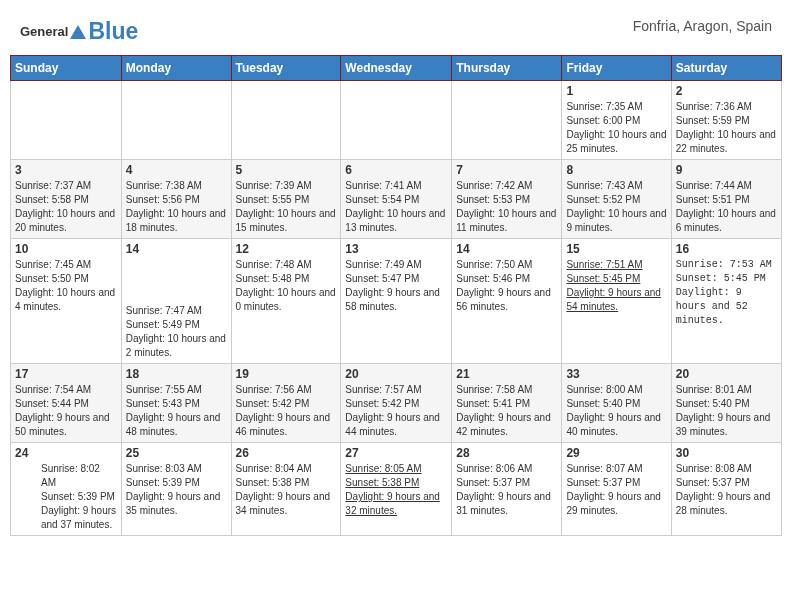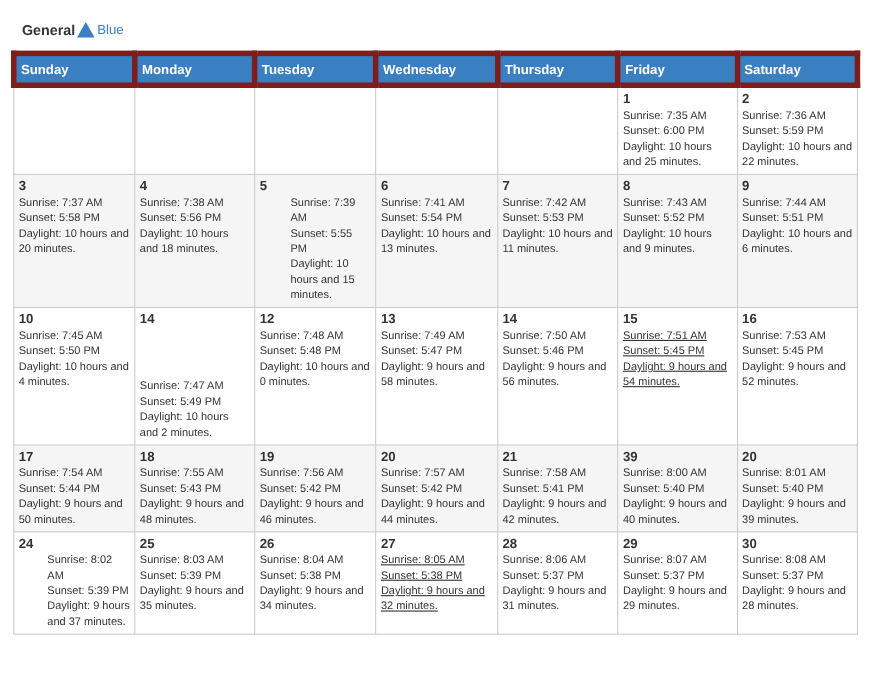--- a/index.html
+++ b/index.html
@@ -37,21 +37,21 @@
       border-collapse: collapse;
       margin-top: 6px;
     }
     .calendar th {
       background-color: #3a7fc1;
       color: #fff;
       font-size: 12px;
       font-weight: bold;
       padding: 5px 4px;
       text-align: left;
-      border: 5px solid #7f1d1d;
+      border: 1px solid #7f1d1d;
     }
     .calendar td {
       border: 1px solid #ccc;
       vertical-align: top;
       padding: 3px 4px;
       width: 113px;
       min-height: 80px;
       font-size: 10px;
       color: #333;
       background: #fff;
@@ -76,23 +76,24 @@
   </style>
 </head>
 <body>
 
 <div class="header">
   <div class="logo">
     <span style="font-size:13px;font-weight:bold;color:#333;">General</span>
     <svg width="18" height="18" viewBox="0 0 18 18" style="margin:0 1px;">
       <polygon points="9,2 17,16 1,16" fill="#3a7fc1"></polygon>
     </svg>
-    <span style="font-size:12px;font-weight:normal;color:#3a7fc1;">Blue</span>
+    <span style="font-size:23px;font-weight:bold;color:#3a7fc1;">Blue</span>
   </div>
   <div class="title-section">
+    <div class="location">Fonfria, Aragon, Spain</div>
   </div>
 </div>
 
 <table class="calendar">
   <thead>
     <tr>
       <th>Sunday</th>
       <th>Monday</th>
       <th>Tuesday</th>
       <th>Wednesday</th>
@@ -129,21 +130,21 @@
 Daylight: 10 hours and 20 minutes.</div>
         </td>
         <td>
           <span class="day-number">4</span>
           <div class="day-info" style="white-space: pre-line;">Sunrise: 7:38 AM
 Sunset: 5:56 PM
 Daylight: 10 hours and 18 minutes.</div>
         </td>
         <td>
           <span class="day-number">5</span>
-          <div class="day-info" style="white-space: pre-line; margin-left: 28px;">Sunrise: 7:39 AM
+          <div class="day-info" style="white-space: pre-line;">Sunrise: 7:39 AM
 Sunset: 5:55 PM
 Daylight: 10 hours and 15 minutes.</div>
         </td>
         <td>
           <span class="day-number">6</span>
           <div class="day-info" style="white-space: pre-line;">Sunrise: 7:41 AM
 Sunset: 5:54 PM
 Daylight: 10 hours and 13 minutes.</div>
         </td>
         <td>
@@ -197,21 +198,21 @@
 Daylight: 9 hours and 56 minutes.</div>
         </td>
         <td>
           <span class="day-number">15</span>
           <div class="day-info" style="white-space: pre-line; text-decoration: underline;">Sunrise: 7:51 AM
 Sunset: 5:45 PM
 Daylight: 9 hours and 54 minutes.</div>
         </td>
         <td>
           <span class="day-number">16</span>
-          <div class="day-info" style="white-space: pre-line;">Sunrise: 7:53 AM
+          <div class="day-info" style="white-space: pre-line; font-family: Liberation Mono, monospace;">Sunrise: 7:53 AM
 Sunset: 5:45 PM
 Daylight: 9 hours and 52 minutes.</div>
         </td>
       </tr>
       <tr>
         <td>
           <span class="day-number">17</span>
           <div class="day-info" style="white-space: pre-line;">Sunrise: 7:54 AM
 Sunset: 5:44 PM
 Daylight: 9 hours and 50 minutes.</div>
@@ -234,21 +235,21 @@
 Sunset: 5:42 PM
 Daylight: 9 hours and 44 minutes.</div>
         </td>
         <td>
           <span class="day-number">21</span>
           <div class="day-info" style="white-space: pre-line;">Sunrise: 7:58 AM
 Sunset: 5:41 PM
 Daylight: 9 hours and 42 minutes.</div>
         </td>
         <td>
-          <span class="day-number">39</span>
+          <span class="day-number">33</span>
           <div class="day-info" style="white-space: pre-line;">Sunrise: 8:00 AM
 Sunset: 5:40 PM
 Daylight: 9 hours and 40 minutes.</div>
         </td>
         <td>
           <span class="day-number">20</span>
           <div class="day-info" style="white-space: pre-line;">Sunrise: 8:01 AM
 Sunset: 5:40 PM
 Daylight: 9 hours and 39 minutes.</div>
         </td>

